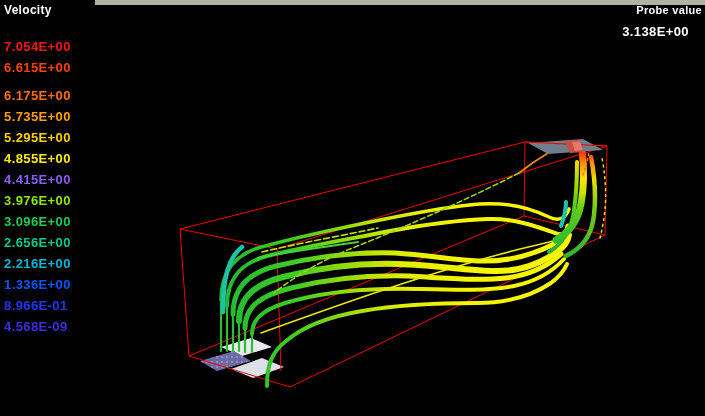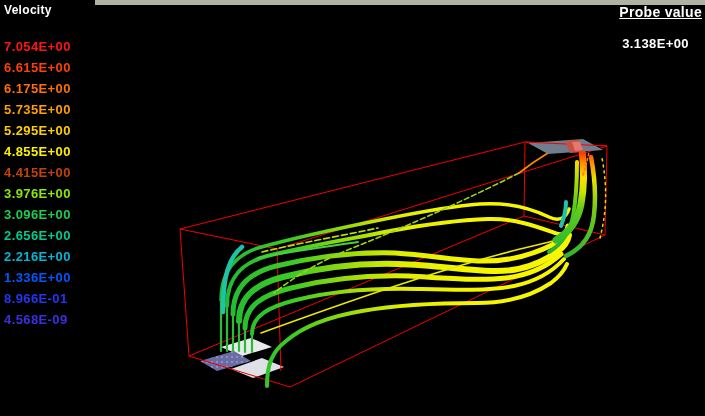--- a/index.html
+++ b/index.html
@@ -5,22 +5,22 @@
   html,body{margin:0;padding:0;background:#000;}
   .stage{position:relative;width:705px;height:416px;background:#000;overflow:hidden;
          font-family:"Liberation Sans", sans-serif;}
   .topstrip{position:absolute;left:95px;top:0;width:610px;height:5px;background:#b1b3a2;}
   .scene{position:absolute;left:0;top:0;width:705px;height:416px;}
   .legend{position:absolute;left:4px;top:3px;width:110px;}
   .legend-title{color:#ffffff;font-size:12px;font-weight:bold;letter-spacing:.3px;height:18px;}
   .legend-entries{position:absolute;left:0;top:33px;}
   .leg{font-size:13px;font-weight:bold;letter-spacing:.4px;height:21px;line-height:21px;white-space:nowrap;}
   .probe{position:absolute;right:3px;top:4px;text-align:right;}
-  .probe-label{color:#ffffff;font-size:14px;font-weight:bold;letter-spacing:.3px;text-decoration:underline;}
-  .probe-value{color:#ffffff;font-size:13px;font-weight:bold;letter-spacing:.4px;margin-top:16px;padding-right:13px;}
+  .probe-label{color:#ffffff;font-size:11px;font-weight:bold;letter-spacing:.3px;}
+  .probe-value{color:#ffffff;font-size:13px;font-weight:bold;letter-spacing:.4px;margin-top:8px;padding-right:13px;}
 </style>
 </head>
 <body>
 
 <div class="stage">
 
   <div class="topstrip" style="background: rgb(177, 179, 162);"></div>
 
   <svg class="scene" viewBox="0 0 705 416" xmlns="http://www.w3.org/2000/svg">
     <defs>
@@ -108,25 +108,25 @@
       <polygon points="565,141 579,140 584,152 570,153" fill="#c94f42"></polygon>
       <polygon fill="#e4786a" points="572,142 580,141.5 583,150 575,151"></polygon>
     </g>
   </svg>
 
   <div class="legend">
     <div class="legend-title">Velocity</div>
     <div class="legend-entries">
         <div class="leg" style="color: rgb(255, 20, 20);">7.054E+00</div>
         <div class="leg" style="color: rgb(255, 64, 0);">6.615E+00</div>
-        <div class="leg" style="color: rgb(255, 111, 0);">6.175E+00</div>
+        <div class="leg" style="color: rgb(255, 111, 0); margin-top: 7px;">6.175E+00</div>
         <div class="leg" style="color: rgb(255, 160, 0);">5.735E+00</div>
         <div class="leg" style="color: rgb(255, 208, 0);">5.295E+00</div>
         <div class="leg" style="color: rgb(252, 240, 0);">4.855E+00</div>
-        <div class="leg" style="color: #c2410c;">4.415E+00</div>
+        <div class="leg" style="color: #8b5cf6;">4.415E+00</div>
         <div class="leg" style="color: rgb(140, 232, 0);">3.976E+00</div>
         <div class="leg" style="color: rgb(31, 204, 80);">3.096E+00</div>
         <div class="leg" style="color: rgb(0, 203, 143);">2.656E+00</div>
         <div class="leg" style="color: rgb(0, 183, 212);">2.216E+00</div>
         <div class="leg" style="color: rgb(0, 87, 255);">1.336E+00</div>
         <div class="leg" style="color: rgb(36, 53, 242);">8.966E-01</div>
         <div class="leg" style="color: rgb(59, 47, 224);">4.568E-09</div>
       </div>
   </div>
 

